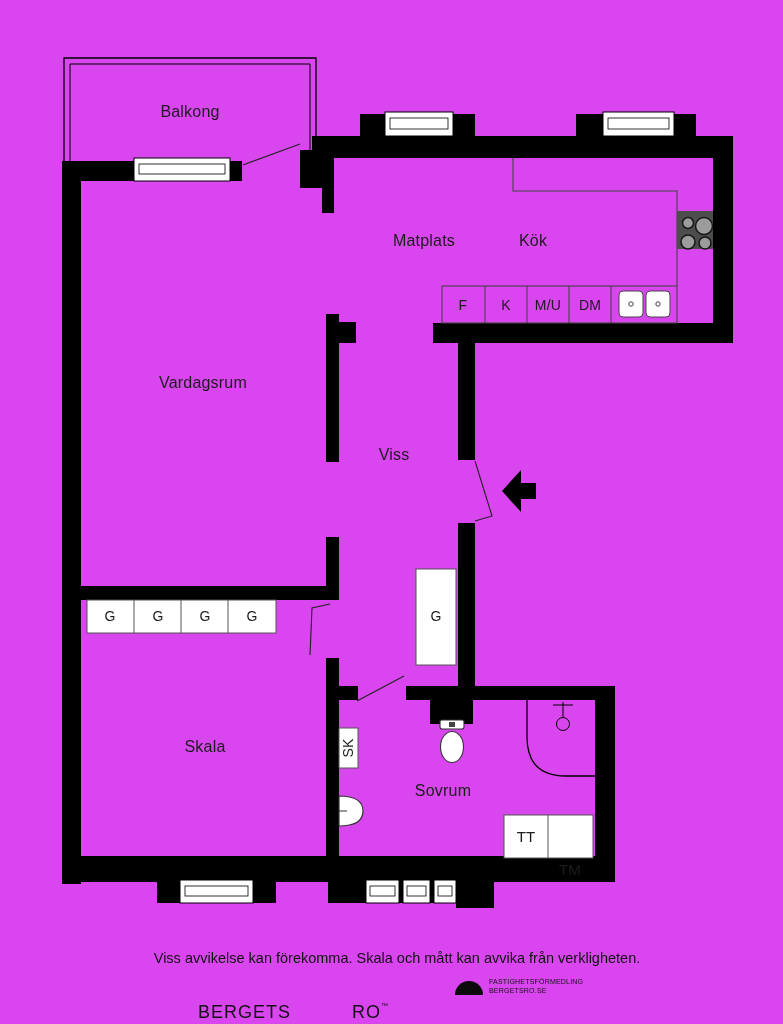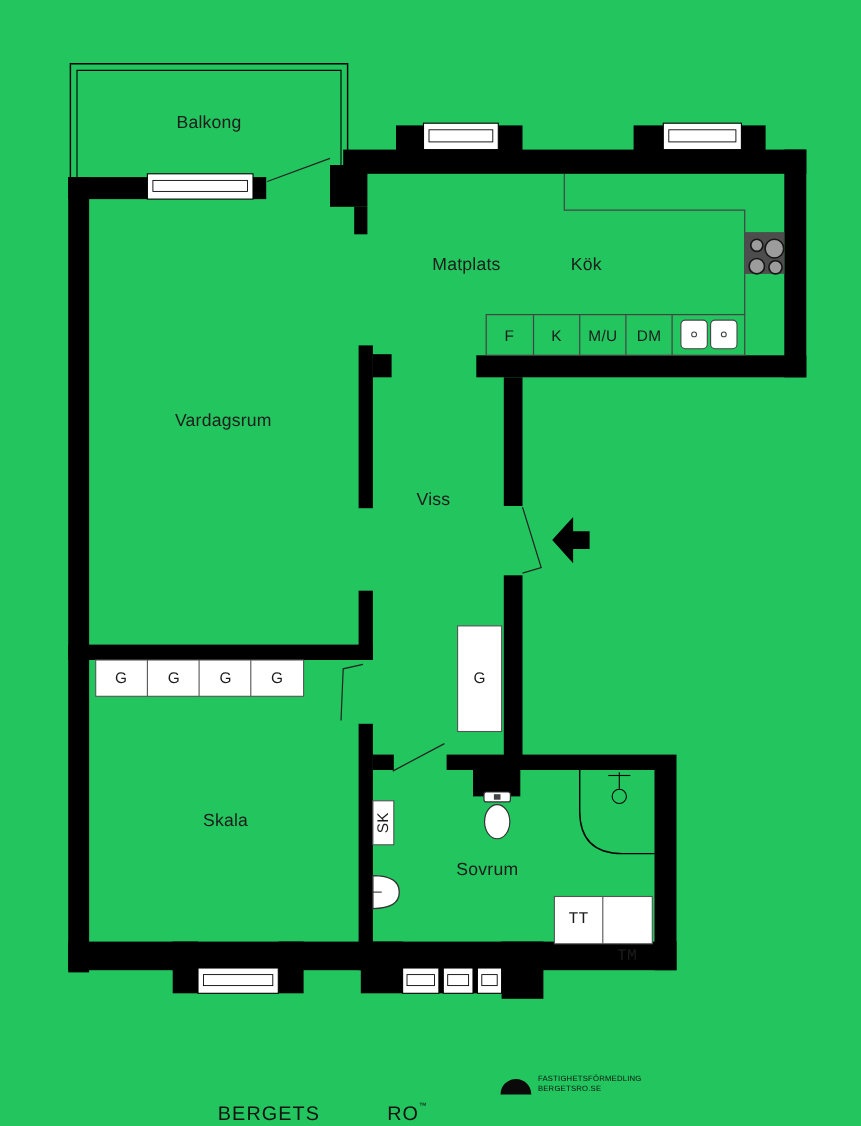--- a/index.html
+++ b/index.html
@@ -1,22 +1,22 @@
 <!DOCTYPE html>
 <html><head>
 <meta charset="utf-8">
 <style>
   html,body{margin:0;padding:0;background:#ffffff;}
   body{font-family:"Liberation Sans", sans-serif;}
-  #stage{position:relative;width:783px;height:1024px;background:#22c55e;overflow:hidden;}
+  #stage{position:relative;width:783px;height:1024px;background:#d946ef;overflow:hidden;}
   #planSvg{position:absolute;left:0;top:0;}
   .lbl{position:absolute;transform:translate(-50%,-50%);color:#1c1c1c;font-size:16px;
        white-space:nowrap;letter-spacing:.2px;}
   .lbl.small{font-size:14px;}
-  .lbl.unit{font-size:15px;font-family:Liberation Mono, monospace;}
+  .lbl.unit{font-size:15px;}
   .lbl.rot{transform:translate(-50%,-50%) rotate(-90deg);}
   .footer-disclaimer{position:absolute;left:397px;top:958px;transform:translate(-50%,-50%);
        font-size:14.5px;color:#111;white-space:nowrap;}
   .brand-word{position:absolute;top:1002px;font-size:18px;letter-spacing:1px;color:#111;}
   .brand-tm{font-size:7px;vertical-align:top;letter-spacing:0;}
   .brand-dome{position:absolute;left:455px;top:981px;width:28px;height:14px;background:#0a0a0a;
        border-radius:14px 14px 0 0;}
   .brand-tag{position:absolute;left:489px;top:978px;font-size:7px;line-height:8.5px;
        color:#111;letter-spacing:.2px;}
 </style>
@@ -171,20 +171,21 @@
   <div class="lbl small" style="left:110px;top:616px">G</div>
   <div class="lbl small" style="left:158px;top:616px">G</div>
   <div class="lbl small" style="left:205px;top:616px">G</div>
   <div class="lbl small" style="left:252px;top:616px">G</div>
   <div class="lbl small" style="left:436px;top:616px">G</div>
 
   <div class="lbl small rot" style="left:348px;top:748px">SK</div>
   <div class="lbl unit" style="left:526px;top:836px">TT</div>
   <div class="lbl unit" style="left:570px;top:869px">TM</div>
 
+  <div class="footer-disclaimer">Viss avvikelse kan förekomma. Skala och mått kan avvika från verkligheten.</div>
   <div class="brand-word" style="left:198px">BERGETS</div>
   <div class="brand-word" style="left:352px">
     <span>RO</span><span class="brand-tm">™</span>
   </div>
   <div class="brand-dome"></div>
   <div class="brand-tag">
     <div>FASTIGHETSFÖRMEDLING</div>
     <div>BERGETSRO.SE</div>
   </div>
 

